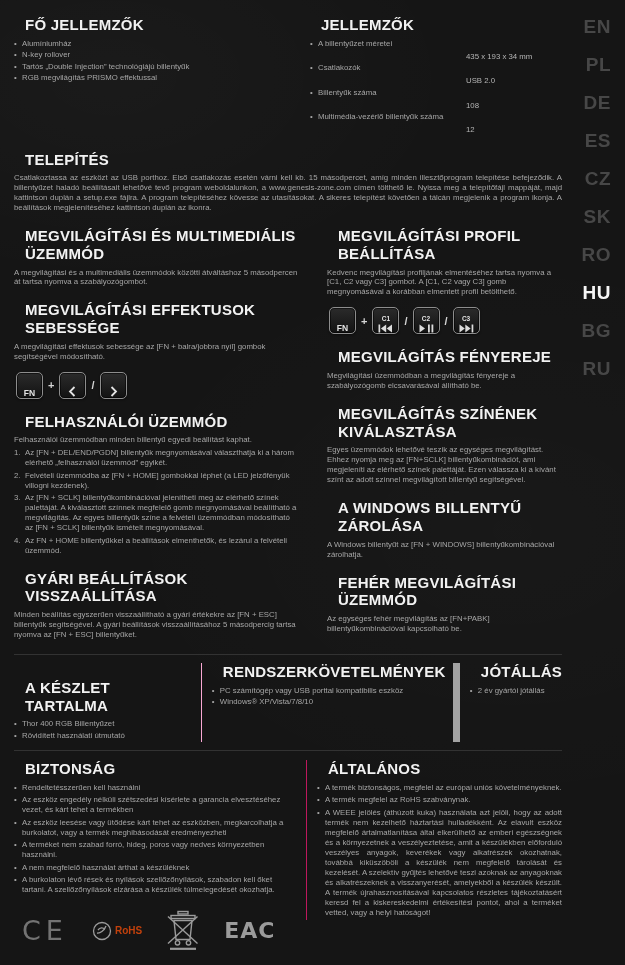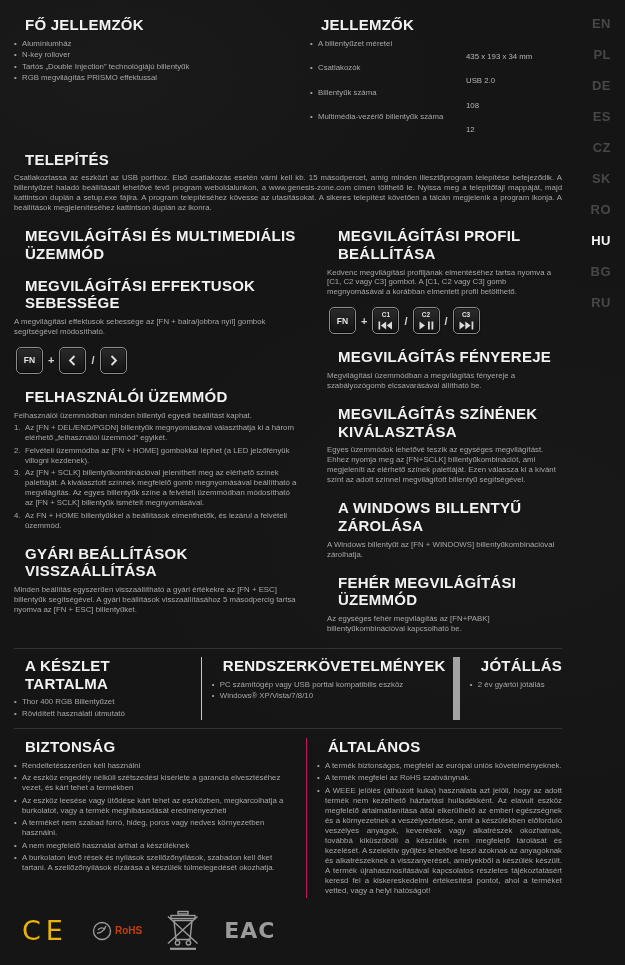--- a/index.html
+++ b/index.html
@@ -37,42 +37,42 @@
   .step { display:flex; font-size:7.8px; line-height:1.28; margin-bottom:2.5px; }
   .step-n { width:11px; flex-shrink:0; }
   .step-t { flex:1; }
   .intro { margin-bottom:3px; }
   .keyrow { display:flex; align-items:center; gap:5px; margin:10px 0 2px 2px; }
   .keycap {
     min-width:27px; height:27px; padding:0 3px;
     border:1px solid #8d8d8d; border-radius:5px;
     background:linear-gradient(180deg,#2b2b2b,#121212);
     box-shadow: inset 0 0 0 1px rgba(0,0,0,0.55), 0 1px 2px rgba(0,0,0,0.5);
-    display:flex; flex-direction:column; align-items:center; justify-content:center;
+    display:flex; flex-direction:column; align-items:center; justify-content:flex-end;
     color:#e3e3e3; font-weight:bold; font-size:8.5px;
   }
   .ck-label { font-size:6.5px; line-height:1; margin-bottom:2px; font-weight:bold; }
   .keysep { font-size:11px; font-weight:bold; color:#d5d5d5; }
   .divider { height:1px; background:#323232; }
   .cols3 { display:flex; padding:8px 0 0; }
-  .cols3 .cc1 { width:200px; padding-right:10px; margin-bottom:8px; }
+  .cols3 .cc1 { width:200px; padding-right:10px; margin-bottom:8px;margin-top:16px; }
   .cols3 .cc2 { width:252px; padding:0 10px; border-left:1px solid #f9a8d4; margin-bottom:8px; }
   .cols3 .cc3 { flex:1; padding-left:10px; border-left:7px solid #a3a3a3; margin-bottom:8px; }
   .cols-bot { display:flex; padding-top:9px; }
   .cols-bot .cb1 { width:292px; padding-right:10px; margin-bottom:0; }
   .cols-bot .cb2 { flex:1; padding-left:10px; border-left:1px solid #be185d; margin-bottom:0; }
   .cols-bot .b-item { margin-bottom:2.5px; }
   .langs {
     position:absolute; top:16px; right:14px;
     display:flex; flex-direction:column; align-items:flex-end; gap:16px;
-    font-size:13px; font-weight:bold; color:#474747; letter-spacing:0.5px;
+    font-size:19px; font-weight:bold; color:#474747; letter-spacing:0.5px;
   }
   .lang.active { color:#f5f5f5; }
   .footer { position:absolute; left:22px; bottom:14px; display:flex; align-items:center; gap:24px; }
-  .ce { font-family:"DejaVu Sans", sans-serif; font-size:27px; color:#eab308; letter-spacing:5px; }
+  .ce { font-family:"DejaVu Sans", sans-serif; font-size:27px; color:#737373; letter-spacing:5px; }
   .rohs { display:flex; align-items:center; gap:3px; color:#c2410c; }
   .rohs-label { font-size:10px; font-weight:bold; }
   .eac { font-family:"DejaVu Sans", sans-serif; font-size:22px; font-weight:bold; color:#9b9b9b; letter-spacing:1px; }
 </style>
 </head>
 <body>
 
 <div class="page">
 
   <main class="content">
@@ -125,20 +125,21 @@
     <section>
       <h2 class="h1">TELEPÍTÉS</h2>
       <p class="body just">Csatlakoztassa az eszközt az USB porthoz. Első csatlakozás esetén várni kell kb. 15 másodpercet, amíg minden illesztőprogram telepítése befejeződik. A billentyűzet haladó beállításait lehetővé tevő program weboldalunkon, a www.genesis-zone.com címen tölthető le. Nyissa meg a telepítőfájl mappáját, majd kattintson duplán a setup.exe fájlra. A program telepítéséhez kövesse az utasításokat. A sikeres telepítést követően a tálcán megjelenik a program ikonja. A beállítások megjelenítéséhez kattintson duplán az ikonra.</p>
     </section>
 
     <div class="cols2">
       <div class="c-left">
 
         <section>
           <h2 class="h1">MEGVILÁGÍTÁSI ÉS MULTIMEDIÁLIS ÜZEMMÓD</h2>
+          <p class="body">A megvilágítási és a multimediális üzemmódok közötti átváltáshoz 5 másodpercen át tartsa nyomva a szabályozógombot.</p>
         </section>
 
         <section>
           <h2 class="h1">MEGVILÁGÍTÁSI EFFEKTUSOK SEBESSÉGE</h2>
           <p class="body">A megvilágítási effektusok sebessége az [FN + balra/jobbra nyíl] gombok segítségével módosítható.</p>
           <div class="keyrow">
             <span class="keycap">
                 <span>FN</span>
               </span>
             <span class="keysep">+</span>

